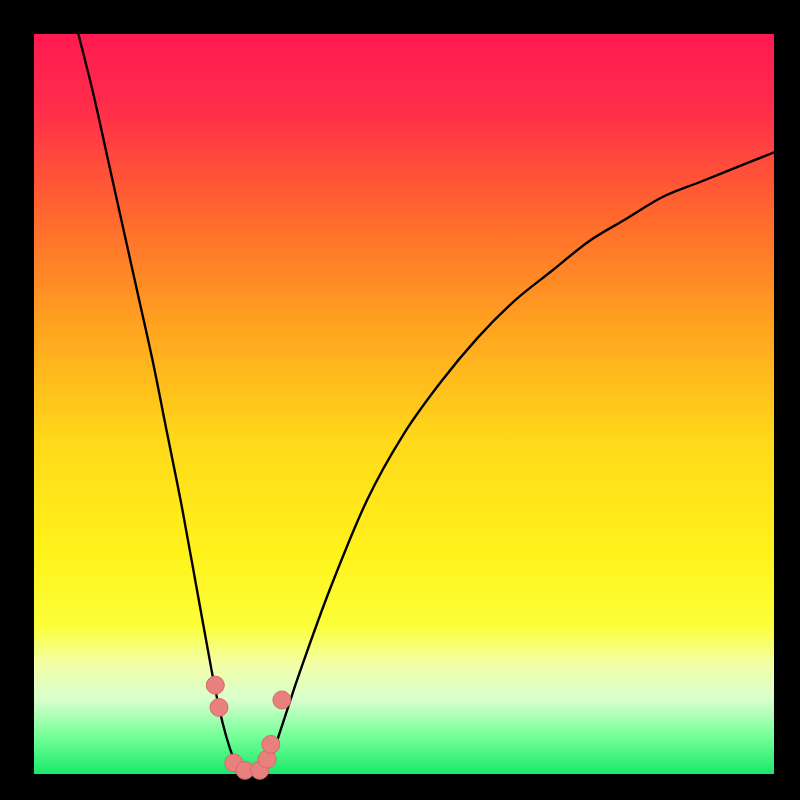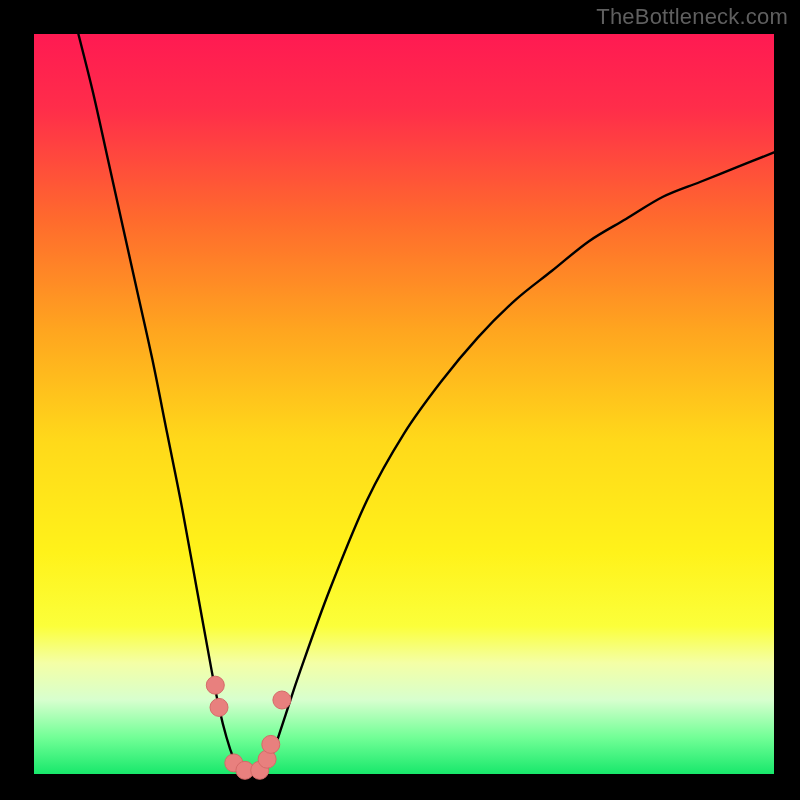--- a/index.html
+++ b/index.html
@@ -30,21 +30,20 @@
   svg {
     position: absolute;
     left: 0;
     top: 0;
   }
 </style>
 </head>
 <body>
 
 <div class="frame">
-  <div class="watermark">TheBottleneck.com</div>
 
   <svg id="chart-svg" width="800" height="800" viewBox="0 0 800 800">
     <defs>
       <linearGradient id="bg-grad" x1="0" y1="0" x2="0" y2="1">
           <stop offset="0%" stop-color="#ff1a52"></stop>
           <stop offset="10%" stop-color="#ff2d4a"></stop>
           <stop offset="25%" stop-color="#ff6a2d"></stop>
           <stop offset="40%" stop-color="#ffa51f"></stop>
           <stop offset="55.00000000000001%" stop-color="#ffd91a"></stop>
           <stop offset="70%" stop-color="#fff21a"></stop>

